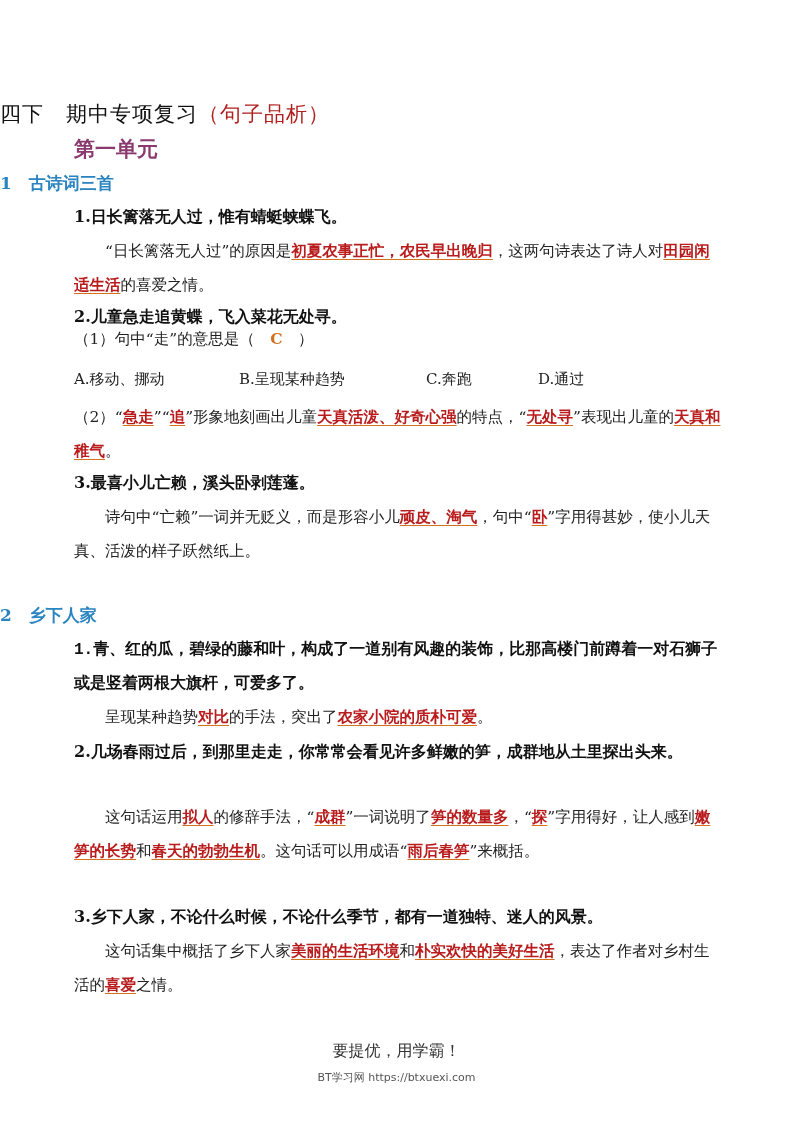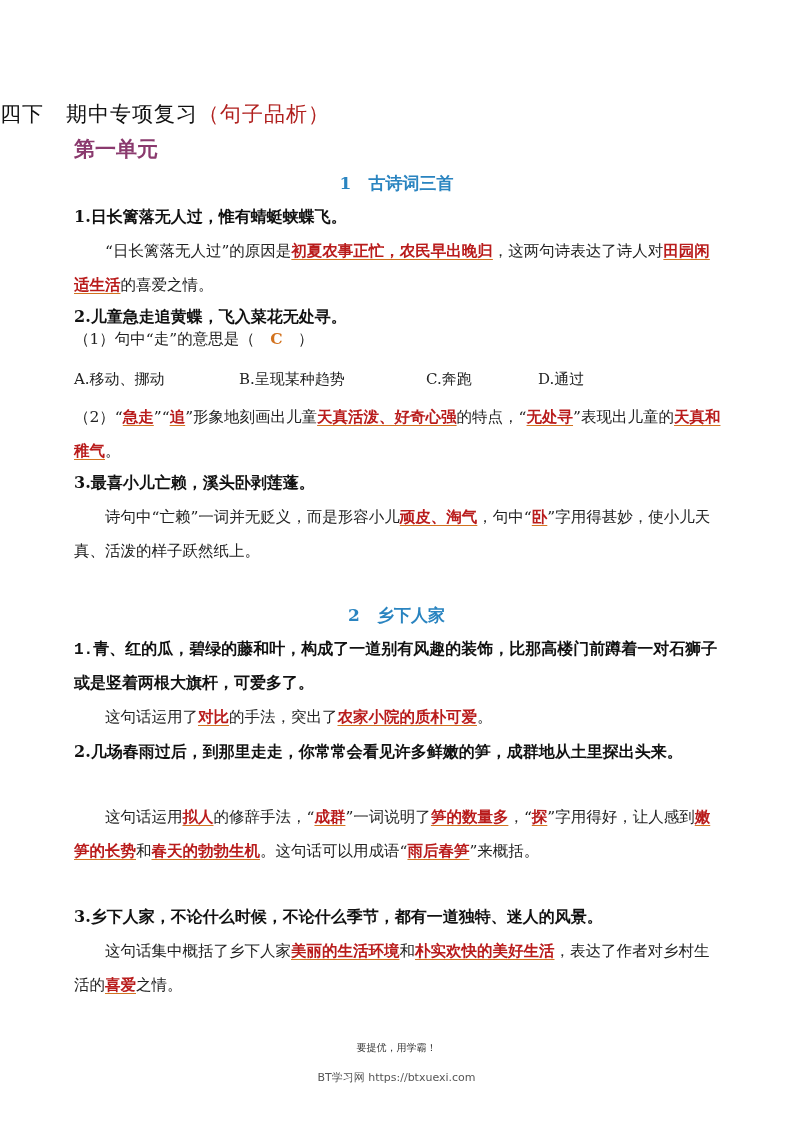--- a/index.html
+++ b/index.html
@@ -3,28 +3,28 @@
 <meta charset="utf-8">
 <style>
   html, body { margin:0; padding:0; background:#ffffff; }
   body { width:793px; height:1122px; position:relative; overflow:hidden;
          font-family:"DejaVu Serif","Liberation Serif",serif; color:#1a1a1a; }
   .page { position:absolute; left:0; top:0; width:793px; height:1122px; }
   .title { position:absolute; top:100px; left:0; width:793px; 
            font-size:21px; font-weight:normal; letter-spacing:1px; color:#111; }
   .title .red { color:#b0201e; }
   .unit { position:absolute; left:74px; top:135px; font-size:21px; font-weight:bold; color:#8a3a6e; }
-  .lesson { position:absolute; left:0; width:793px; text-align:center; font-size:17px; font-weight:bold; color:#2a84c0; }
+  .lesson { position:absolute; left:0; width:793px; font-size:17px; font-weight:bold; color:#2a84c0; }
   .q { position:absolute; left:74px; width:650px; font-size:16px; font-weight:bold; color:#111; line-height:34px; }
   .p { position:absolute; left:74px; width:650px; font-size:15.5px; color:#222; line-height:34px; }
   .indent { text-indent:2em; }
   .ans { color:#b91c1c; font-weight:bold; text-decoration:underline; text-decoration-color:#d2721e; text-underline-offset:3px; }
   .opts { position:absolute; left:74px; top:370px; width:650px; font-size:15px; color:#222; display:flex; }
   .opts span { display:inline-block; }
-  .footer1 { position:absolute; top:1041px; left:0; width:793px; text-align:center; font-size:10px; color:#333; }
+  .footer1 { position:absolute; top:1041px; left:0; width:793px; text-align:center; font-size:16px; color:#333; }
   .footer2 { position:absolute; top:1070px; left:0; width:793px; text-align:center; font-size:11px; color:#555;
              font-family:"DejaVu Sans","Liberation Sans",sans-serif; }
 </style>
 </head>
 <body>
 
 <div class="page">
 
   <div class="title">
     <span>四下　期中专项复习</span><span class="red">（句子品析）</span>
@@ -55,21 +55,21 @@
 
   <div class="q" style="top:466px;">3.最喜小儿亡赖，溪头卧剥莲蓬。</div>
   <div class="p indent" style="top:500px;">
     <span>诗句中“亡赖”一词并无贬义，而是形容小儿</span><span class="ans">顽皮、淘气</span><span>，句中“</span><span class="ans">卧</span><span>”字用得甚妙，使小儿天真、活泼的样子跃然纸上。</span>
   </div>
 
   <div class="lesson" style="top:604px;">2　乡下人家</div>
 
   <div class="q" style="top:633px;font-family:Liberation Mono, monospace;">1.青、红的瓜，碧绿的藤和叶，构成了一道别有风趣的装饰，比那高楼门前蹲着一对石狮子或是竖着两根大旗杆，可爱多了。</div>
   <div class="p indent" style="top:700px;">
-    <span>这句话运用了</span><span class="ans">对比</span><span>的手法，突出了</span><span class="ans">农家小院的质朴可爱</span><span>。</span>
+    <span>呈现某种趋势</span><span class="ans">对比</span><span>的手法，突出了</span><span class="ans">农家小院的质朴可爱</span><span>。</span>
   </div>
 
   <div class="q" style="top:735px;">2.几场春雨过后，到那里走走，你常常会看见许多鲜嫩的笋，成群地从土里探出头来。</div>
   <div class="p indent" style="top:800px;">
     <span>这句话运用</span><span class="ans">拟人</span><span>的修辞手法，“</span><span class="ans">成群</span><span>”一词说明了</span><span class="ans">笋的数量多</span><span>，“</span><span class="ans">探</span><span>”字用得好，让人感到</span><span class="ans">嫩笋的长势</span><span>和</span><span class="ans">春天的勃勃生机</span><span>。这句话可以用成语“</span><span class="ans">雨后春笋</span><span>”来概括。</span>
   </div>
 
   <div class="q" style="top:900px;">3.乡下人家，不论什么时候，不论什么季节，都有一道独特、迷人的风景。</div>
   <div class="p indent" style="top:934px;">
     <span>这句话集中概括了乡下人家</span><span class="ans">美丽的生活环境</span><span>和</span><span class="ans">朴实欢快的美好生活</span><span>，表达了作者对乡村生活的</span><span class="ans">喜爱</span><span>之情。</span>

